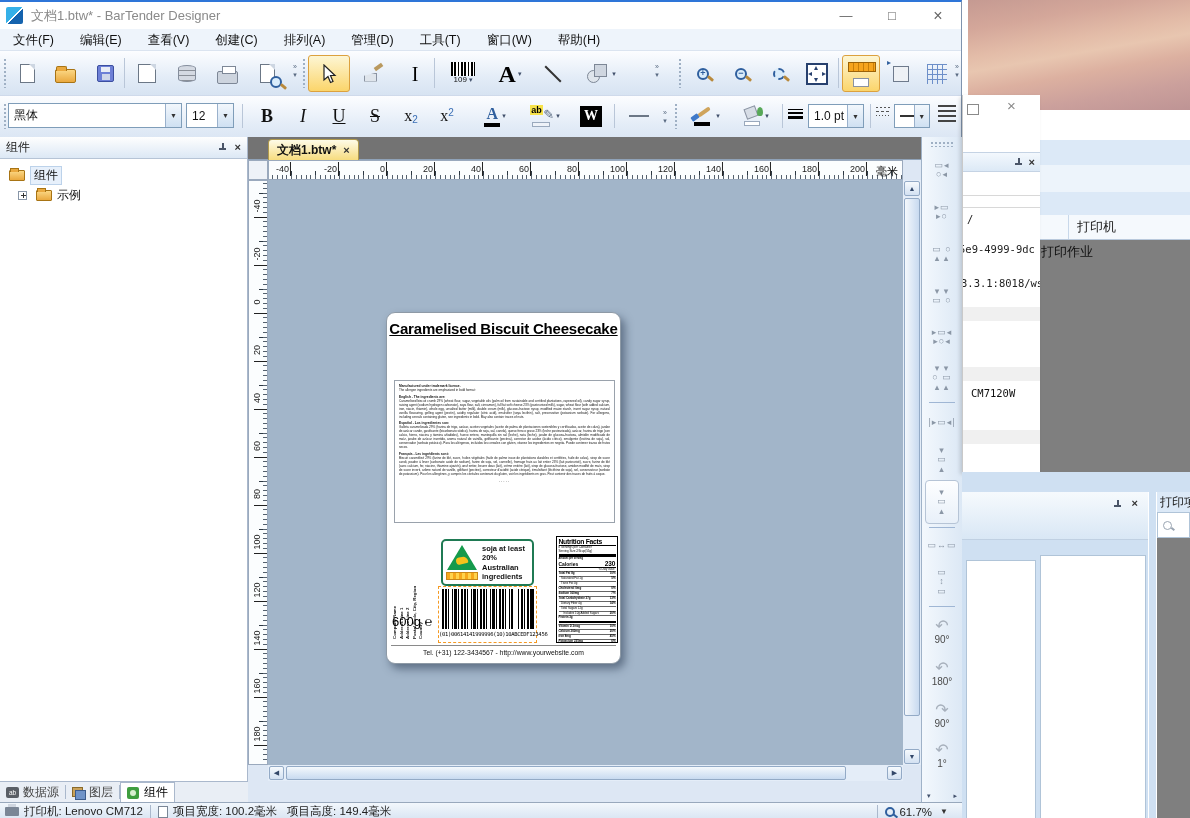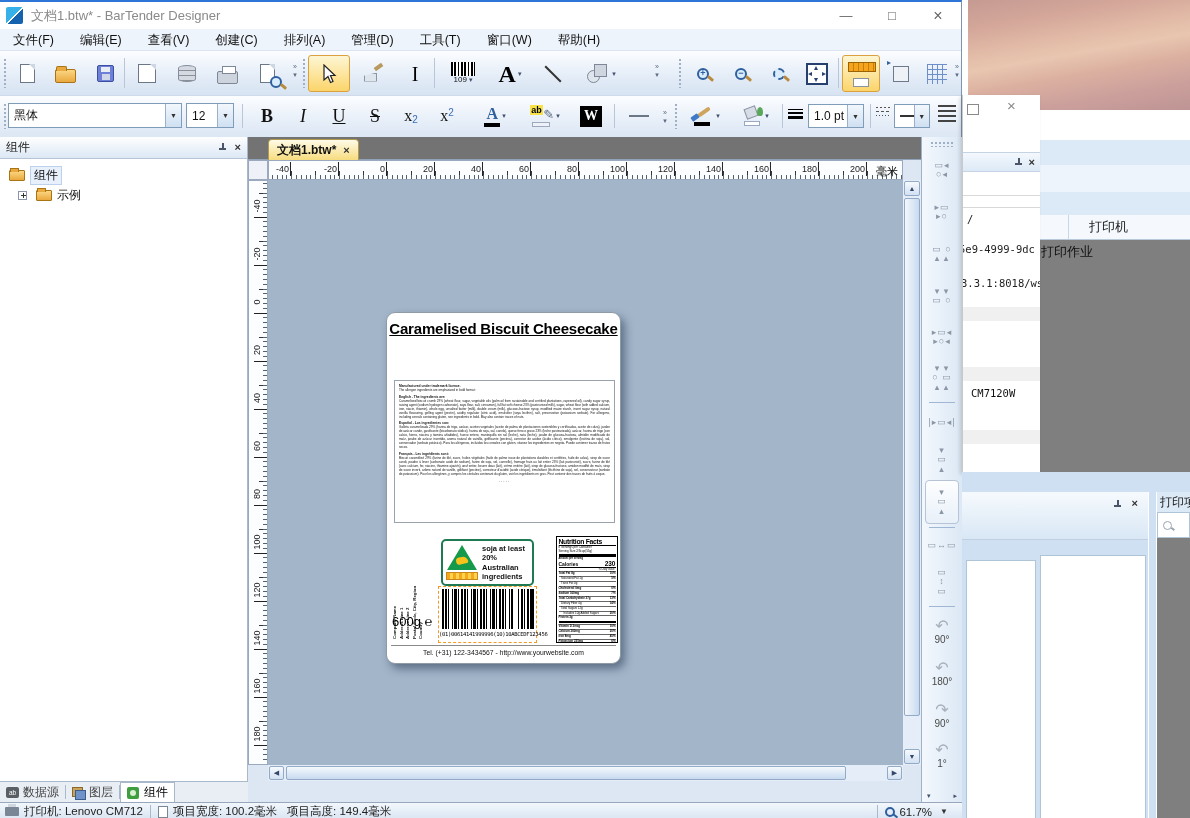--- a/index.html
+++ b/index.html
@@ -726,21 +726,21 @@
   <div id="rightzone">
     <div id="wallpaper"></div>
 
     <div id="winB">
       <div class="wb-band1"></div>
       <div class="wb-band2"></div>
       <div class="wb-band3"></div>
       <div class="wb-band4"></div>
       <div class="wb-hdr">
         <div class="wb-vline"></div>
-        <span style="margin-left:20px">打印机</span>
+        <span style="margin-left:8px">打印机</span>
       </div>
       <div class="wb-gray">
         <span>打印作业</span>
       </div>
     </div>
 
     <div id="floatA">
       <div class="fa-max"></div>
       <div class="fa-x">×</div>
       <div class="fa-head">

